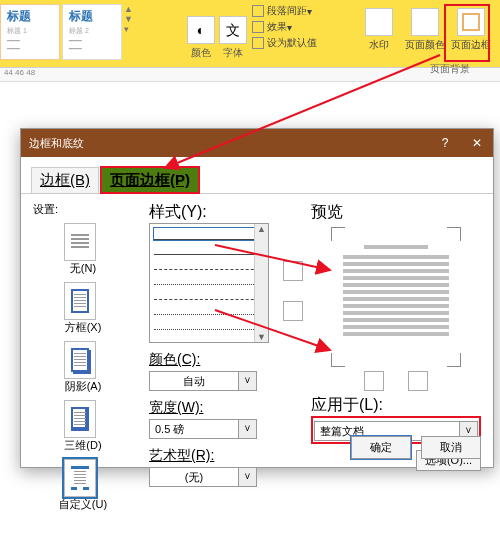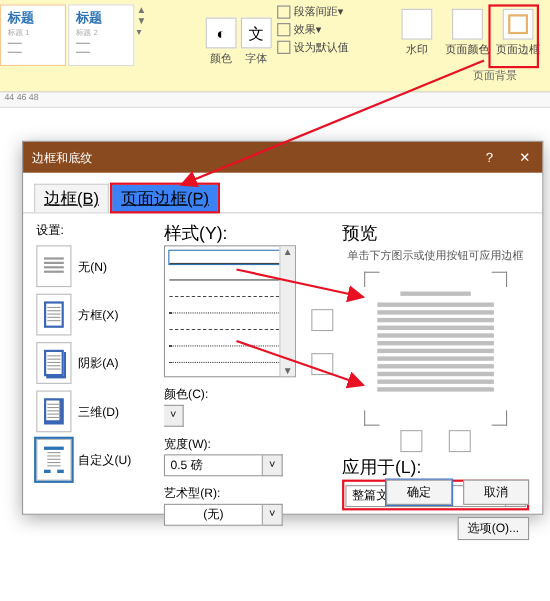--- a/index.html
+++ b/index.html
@@ -1,19 +1,19 @@
 <!DOCTYPE html>
 <html><head>
 <meta charset="utf-8">
 <style>
   * { box-sizing: border-box; font-family: "Microsoft YaHei", "SimSun", sans-serif; }
   body { margin:0; background:#fff; width:500px; height:546px; overflow:hidden; position:relative; }
 
   
-  .ribbon { height:84px; background:#fef9c3; border-bottom:1px solid #d0d0d0; position:relative; }
+  .ribbon { height:68px; background:#fde047; border-bottom:1px solid #d0d0d0; position:relative; }
   .styles { position:absolute; left:0; top:4px; width:175px; height:56px; display:flex; }
   .style-card { border:1px solid #dcdcdc; margin-right:2px; padding:3px 6px; width:60px; background:#fff;}
   .style-card .heading { color:#2e74b5; font-size:12px; font-weight:bold;}
   .style-card .sample { font-size:7px; color:#aaa; line-height:8px; margin-top:2px;}
   .style-card.sel { border-color:#f8c98f;}
   .grp-char { position:absolute; left:185px; top:0; height:60px; display:flex; align-items:flex-end; }
   .char-big { border:1px solid #c8c8c8; width:28px; height:28px; margin:2px; text-align:center; line-height:26px; font-size:14px; background:#fff;}
   .char-label { font-size:10px; text-align:center; color:#555;}
   .para-opts { position:absolute; left:252px; top:4px; font-size:10px; color:#444;}
   .para-opts div { margin-bottom:2px; display:flex; align-items:center;}
@@ -26,29 +26,29 @@
   .grp-label { position:absolute; right:30px; top:62px; font-size:10px; color:#666;}
   .ruler { height:14px; background:#f8f8f8; border-bottom:1px solid #ddd; font-size:8px; color:#888; padding-left:4px;}
 
   
   .dialog { position:absolute; left:20px; top:128px; width:474px; height:340px; background:#fff; border:1px solid #999; box-shadow:0 4px 16px rgba(0,0,0,.35);}
   .titlebar { height:28px; background:#8a4a1f; color:#fff; font-size:11px; display:flex; align-items:center; padding:0 8px; position:relative;}
   .titlebar .wbtns { position:absolute; right:0; top:0; display:flex;}
   .titlebar .wbtn { width:32px; height:28px; text-align:center; line-height:28px; color:#fff; font-size:12px;}
   .tabs { display:flex; border-bottom:1px solid #ccc; padding:10px 10px 0; gap:2px; font-size:15px;align-items:flex-end;}
   .tab { border:1px solid #ccc; border-bottom:none; padding:3px 8px; background:#f4f4f4;}
-  .tab.active { background:#3b82f6; }
+  .tab.active { background:#4d7c0f;font-weight:bold; }
   .tab.active.hl { outline:2px solid #e81123; outline-offset:-1px;}
   .under { text-decoration:underline;}
 
   .content { display:flex; padding:8px 12px 8px 12px; height:310px;gap:16px;}
 
   .settings { width:100px;}
   .settings .lbl { font-size:11px; margin-bottom:4px;}
-  .setitem { display:flex; align-items:center; margin:6px 0;}
+  .setitem { display:flex; align-items:center; margin:6px 0;flex-direction:column;}
   .setitem .thumb { width:32px; height:38px; border:1px solid #bbb; background:#fff; margin-right:6px; position:relative; flex-shrink:0;}
   .thumb::before { content:""; position:absolute; inset:6px; }
   .thumb.none::after{ content:""; position:absolute; left:6px; right:6px; top:10px; height:2px; background:#999; box-shadow:0 4px 0 #999,0 8px 0 #999,0 12px 0 #999;}
   .thumb.box::before  { border:2px solid #3a66b5;}
   .thumb.shadow::before{ border:2px solid #3a66b5; box-shadow:2px 2px 0 #3a66b5;}
   .thumb.three::before { border:2px solid #3a66b5; border-right-width:4px; border-bottom-width:4px;}
   .thumb.custom { outline:2px solid #2e74b5;}
   .thumb.custom::before { border-top:3px solid #2e74b5; border-bottom:3px dashed #2e74b5;}
   .thumb.box::after,.thumb.shadow::after,.thumb.three::after,.thumb.custom::after{
     content:""; position:absolute; left:9px; right:9px; top:11px; height:1px; background:#999;
@@ -58,21 +58,21 @@
 
   .stylecol { width:134px;}
   .stylebox { width:120px; height:120px; border:1px solid #999; background:#fff; font-size:10px; padding:4px; position:relative;}
   .stylebox .row { height:12px; border-bottom:1px solid #444; margin-bottom:3px;}
   .stylebox .row.sel { outline:1px solid #2e74b5; outline-offset:0;}
   .stylebox .row.dash { border-bottom-style:dashed;}
   .stylebox .row.dot  { border-bottom-style:dotted;}
   .stylebox .scroll  { position:absolute; right:0; top:0; bottom:0; width:14px; background:#eee; border-left:1px solid #ccc;}
   .stylebox .scroll::before{content:"▲"; position:absolute; top:0; left:2px; font-size:9px; color:#666;}
   .stylebox .scroll::after {content:"▼"; position:absolute; bottom:0; left:2px; font-size:9px; color:#666;}
-  .fld { margin-top:8px; font-size:11px;}
+  .fld { margin-top:8px; font-size:14px;text-decoration:underline;}
   .combo { display:flex; margin-top:2px;}
   .combo .val { border:1px solid #999; height:20px; line-height:18px; padding:0 5px; font-size:11px; background:#fff;}
   .combo .btn { width:18px; height:20px; border:1px solid #999; border-left:none; background:#eee; text-align:center; font-size:10px; line-height:18px;}
 
   .preview { flex:1; padding-left:12px; position:relative;}
   .preview .hint { font-size:10px; color:#555; text-align:center; margin:2px 0 8px;}
   .page { width:130px; height:140px; margin:4px auto; position:relative;}
   .corner { position:absolute; width:14px; height:14px;}
   .corner.tl{top:0;left:0;border-top:1px solid #888;border-left:1px solid #888;}
   .corner.tr{top:0;right:0;border-top:1px solid #888;border-right:1px solid #888;}
@@ -203,37 +203,37 @@
           <div class="row"></div>
           <div class="row dash"></div>
         <div class="row dot"></div>
           <div class="row dash"></div>
           <div class="row dot"></div>
           <div class="row dot"></div>
         <div class="scroll"></div>
       </div>
       <div class="fld">颜色(C):</div>
       <div class="combo">
+        <div class="val" style="width:90px;text-align:center">自动</div>
           <div class="btn">˅</div>
       </div>
       <div class="fld">宽度(W):</div>
       <div class="combo">
         <div class="val" style="width:90px">0.5 磅</div>
           <div class="btn">˅</div>
       </div>
       <div class="fld">艺术型(R):</div>
       <div class="combo">
         <div class="val" style="width:90px;text-align:center">(无)</div>
           <div class="btn">˅</div>
       </div>
     </div>
 
     <div class="preview">
       <div class="lbl">预览</div>
-      <div class="hint">单击下方图示或使用按钮可应用边框</div>
       <div style="position:relative">
         <div class="sidebtns">
           <div class="sq"></div>
           <div class="sq"></div>
         </div>
         <div class="page">
           <div class="corner tl"></div>
             <div class="corner tr"></div>
             <div class="corner bl"></div>
             <div class="corner br"></div>

